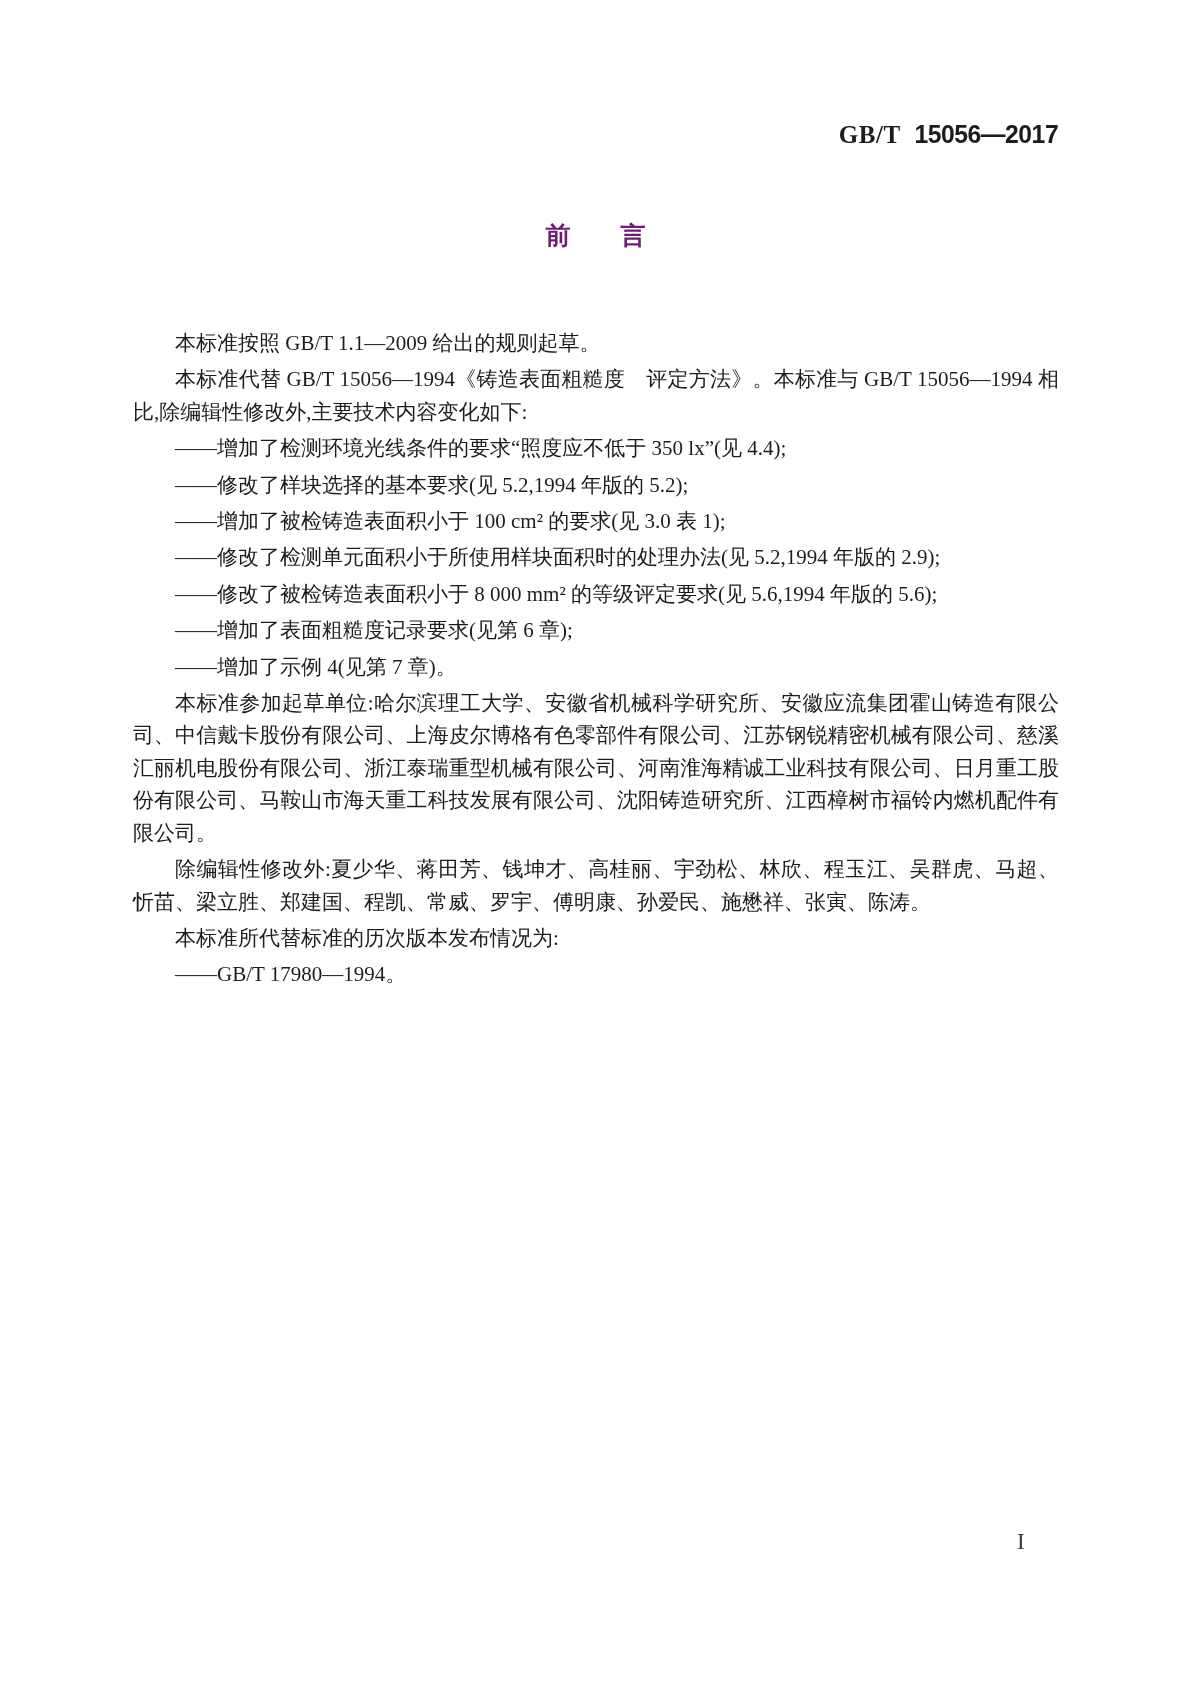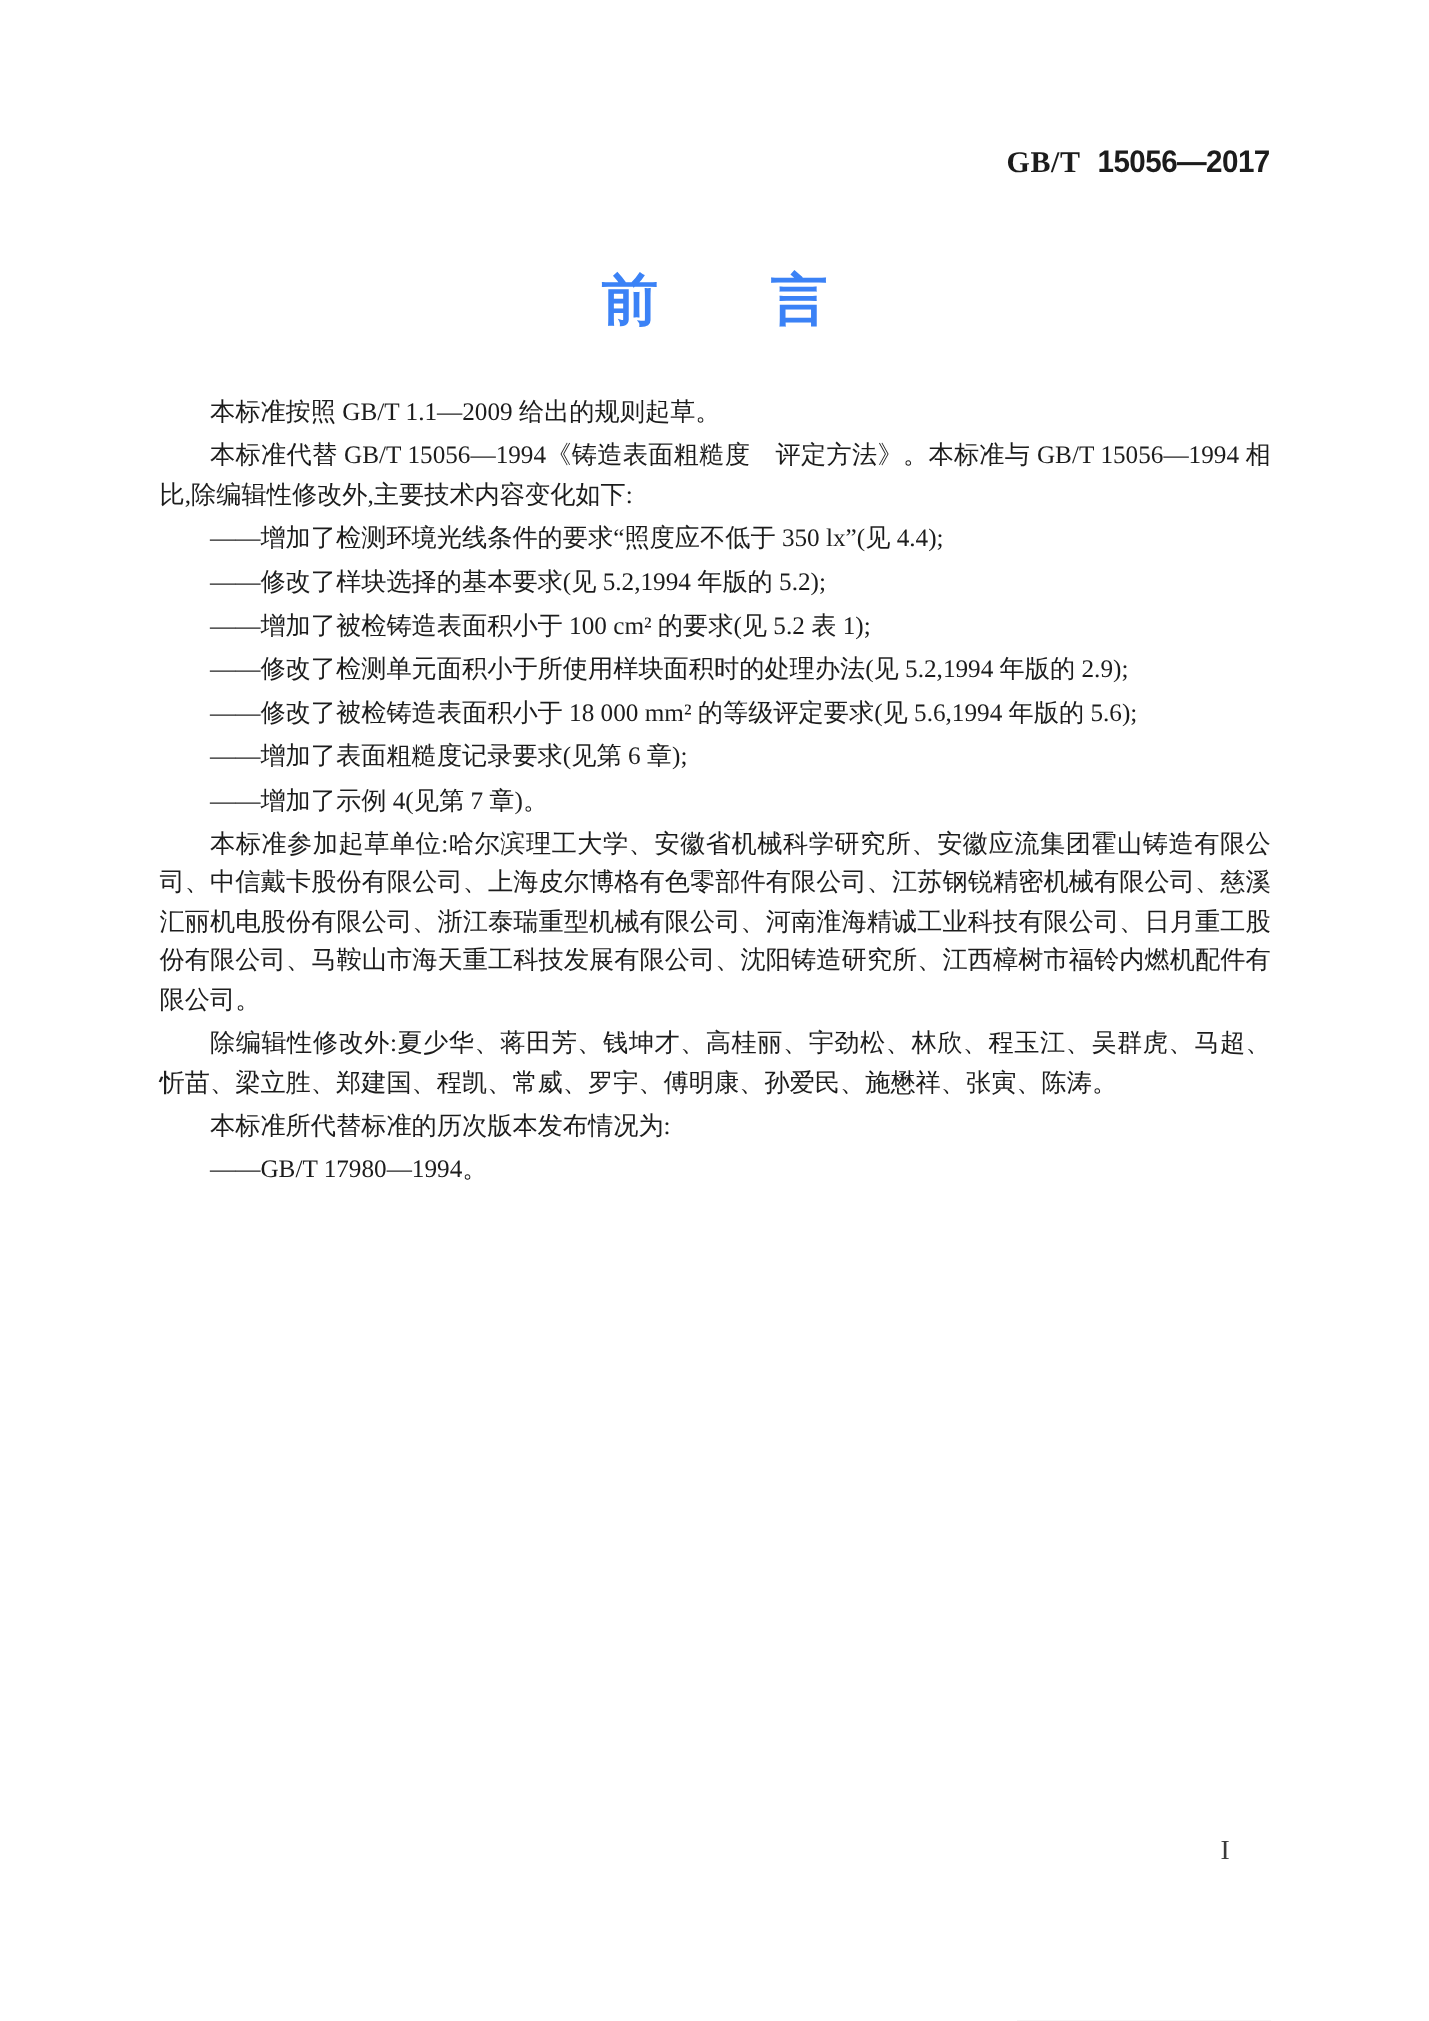--- a/index.html
+++ b/index.html
@@ -34,23 +34,23 @@
     transform-origin: right center;
   }
   .doc-title {
     position: absolute;
     top: 219px;
     left: 0;
     width: 100%;
     margin: 0;
     text-align: center;
     font-family: "Liberation Sans", sans-serif;
-    font-size: 47px;
+    font-size: 25px;
     font-weight: bold;
-    color: #3b82f6;
+    color: #701a75;
   }
   .foreword {
     position: absolute;
     top: 323px;
     left: 129px;
     width: 934px;
     font-size: 21px;
     line-height: 32.4px;
     text-align: justify;
     text-justify: inter-ideograph;
@@ -79,23 +79,23 @@
     <span class="code-number">15056—2017</span>
   </div>
 
   <h1 class="doc-title">前　　言</h1>
 
   <div class="foreword">
     <p>本标准按照 GB/T 1.1—2009 给出的规则起草。</p>
     <p>本标准代替 GB/T 15056—1994《铸造表面粗糙度　评定方法》。本标准与 GB/T 15056—1994 相比,除编辑性修改外,主要技术内容变化如下:</p>
     <p>——增加了检测环境光线条件的要求“照度应不低于 350 lx”(见 4.4);</p>
     <p>——修改了样块选择的基本要求(见 5.2,1994 年版的 5.2);</p>
-    <p>——增加了被检铸造表面积小于 100 cm² 的要求(见 5.2 表 1);</p>
+    <p>——增加了被检铸造表面积小于 100 cm² 的要求(见 3.0 表 1);</p>
     <p>——修改了检测单元面积小于所使用样块面积时的处理办法(见 5.2,1994 年版的 2.9);</p>
-    <p>——修改了被检铸造表面积小于 18 000 mm² 的等级评定要求(见 5.6,1994 年版的 5.6);</p>
+    <p>——修改了被检铸造表面积小于 8 000 mm² 的等级评定要求(见 5.6,1994 年版的 5.6);</p>
     <p>——增加了表面粗糙度记录要求(见第 6 章);</p>
     <p>——增加了示例 4(见第 7 章)。</p>
     <p>本标准参加起草单位:哈尔滨理工大学、安徽省机械科学研究所、安徽应流集团霍山铸造有限公司、中信戴卡股份有限公司、上海皮尔博格有色零部件有限公司、江苏钢锐精密机械有限公司、慈溪汇丽机电股份有限公司、浙江泰瑞重型机械有限公司、河南淮海精诚工业科技有限公司、日月重工股份有限公司、马鞍山市海天重工科技发展有限公司、沈阳铸造研究所、江西樟树市福铃内燃机配件有限公司。</p>
     <p>除编辑性修改外:夏少华、蒋田芳、钱坤才、高桂丽、宇劲松、林欣、程玉江、吴群虎、马超、忻苗、梁立胜、郑建国、程凯、常威、罗宇、傅明康、孙爱民、施懋祥、张寅、陈涛。</p>
     <p>本标准所代替标准的历次版本发布情况为:</p>
     <p>——GB/T 17980—1994。</p>
   </div>
 
   <div class="page-number">I</div>
 

